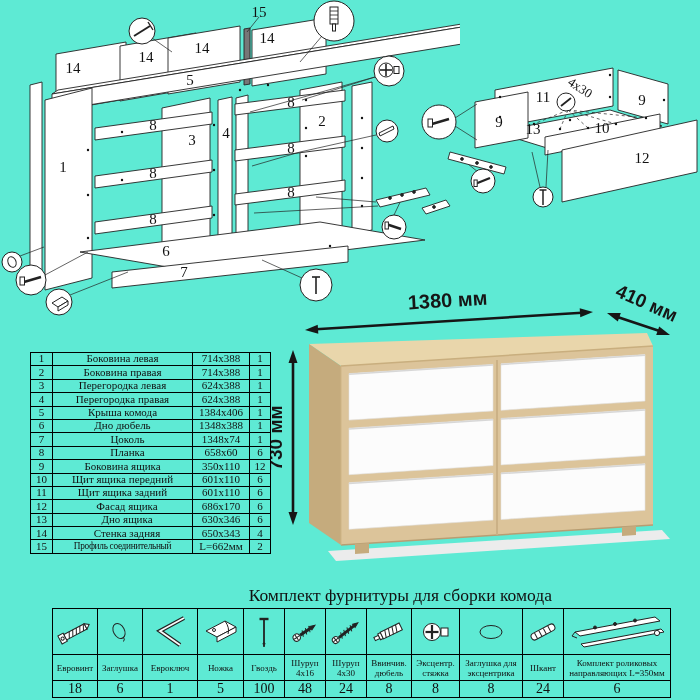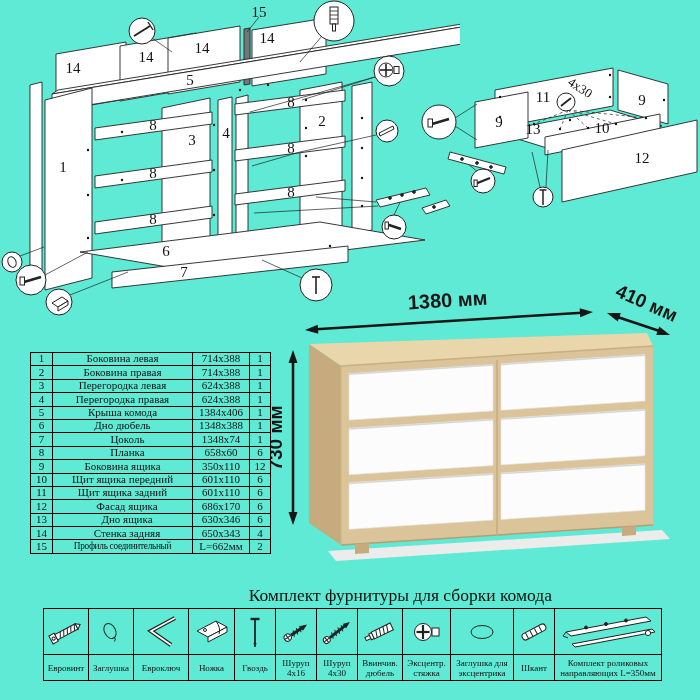--- a/index.html
+++ b/index.html
@@ -17,21 +17,21 @@
   #parts-table td.c-name{width:125px;text-align:center;margin-top:36px;}
   #parts-table td.c-size{width:52px;text-align:center;margin-left:48px;}
   #parts-table td.c-qty{width:16px;text-align:center;}
   #parts-table tr.ind1 td.c-name{padding-left:11px;}
   #parts-table tr.ind2 td.c-name{padding-left:12px;}
   #parts-table tr.small td.c-name{font-size:9.3px;letter-spacing:-0.3px;}
 
   
   #hw-title{position:absolute;left:0;top:585px;width:552px;text-align:right;
             font-size:17.5px;}
-  #hw-table{position:absolute;left:43px;top:608px;border-collapse:collapse;table-layout:fixed;}
+  #hw-table{position:absolute;left:52px;top:608px;border-collapse:collapse;table-layout:fixed;}
   #hw-table td{border:1px solid #000;text-align:center;vertical-align:middle;padding:0;}
   #hw-table tr.icons td{height:45px;}
   #hw-table tr.names td{height:25px;font-size:9px;line-height:10px;padding:0 1px;}
   #hw-table tr.counts td{height:16px;font-size:14px;}
   .hwicon{display:block;margin:0 auto;}
 </style>
 </head>
 <body>
 
 <div id="screen">
@@ -536,16 +536,30 @@
         <td>Ножка</td>
         <td>Гвоздь</td>
         <td>Шуруп 4x16</td>
         <td>Шуруп 4x30</td>
         <td>Ввинчив. дюбель</td>
         <td>Эксцентр. стяжка</td>
         <td>Заглушка для эксцентрика</td>
         <td>Шкант</td>
         <td>Комплект роликовых направляющих L=350мм</td>
       </tr>
+      <tr class="counts">
+        <td>18</td>
+        <td>6</td>
+        <td>1</td>
+        <td>5</td>
+        <td>100</td>
+        <td>48</td>
+        <td>24</td>
+        <td>8</td>
+        <td>8</td>
+        <td>8</td>
+        <td>24</td>
+        <td>6</td>
+      </tr>
     </tbody>
   </table>
 
 </div>
 
 </body></html>

